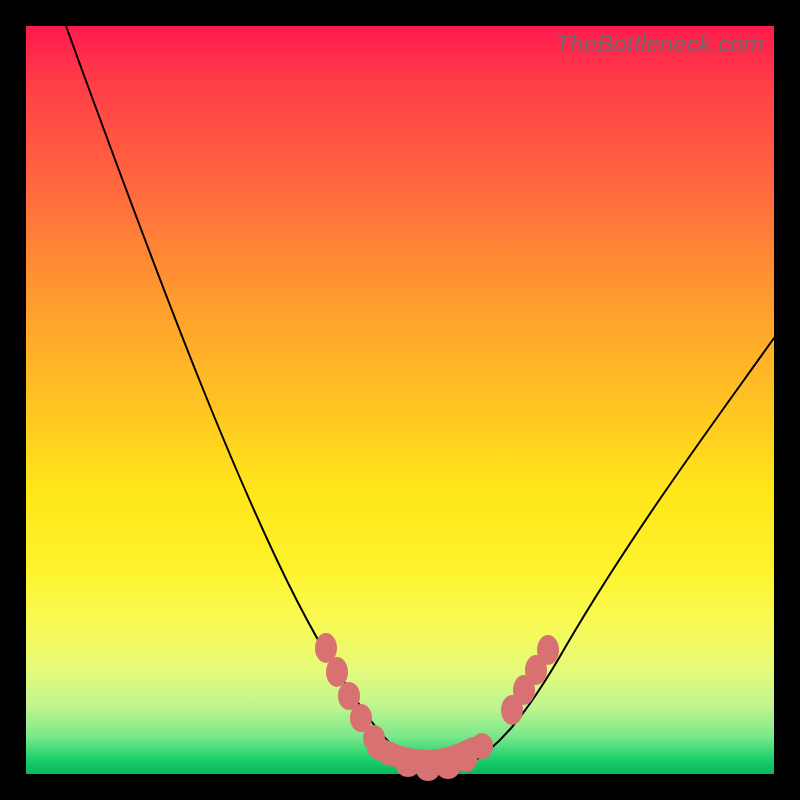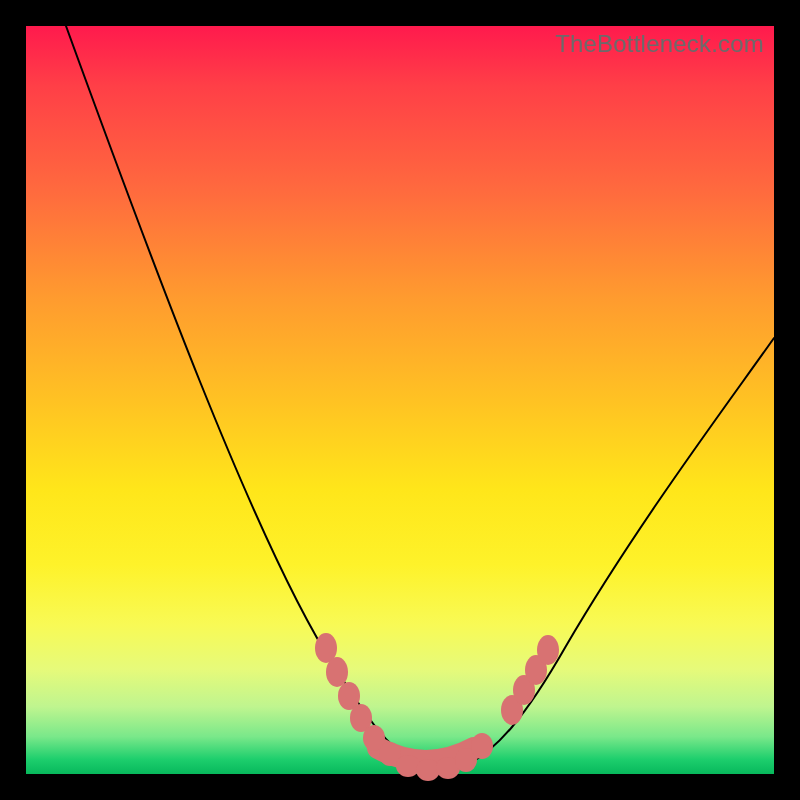--- a/index.html
+++ b/index.html
@@ -35,20 +35,21 @@
       #ffc223 50%,
       #ffe61a 62%,
       #fef22a 72%,
       #f8fa55 80%,
       #e6fa7a 86%,
       #bff58f 91%,
       #7ae88a 95%,
       #1ecf6d 98%,
       #07b85c 100%
     );
+    font-style: italic;
   }
   .watermark {
     position: absolute;
     top: 4px;
     right: 10px;
     color: #6b6b6b;
     font-size: 24px;
     font-weight: 500;
     letter-spacing: 0.2px;
     user-select: none;

